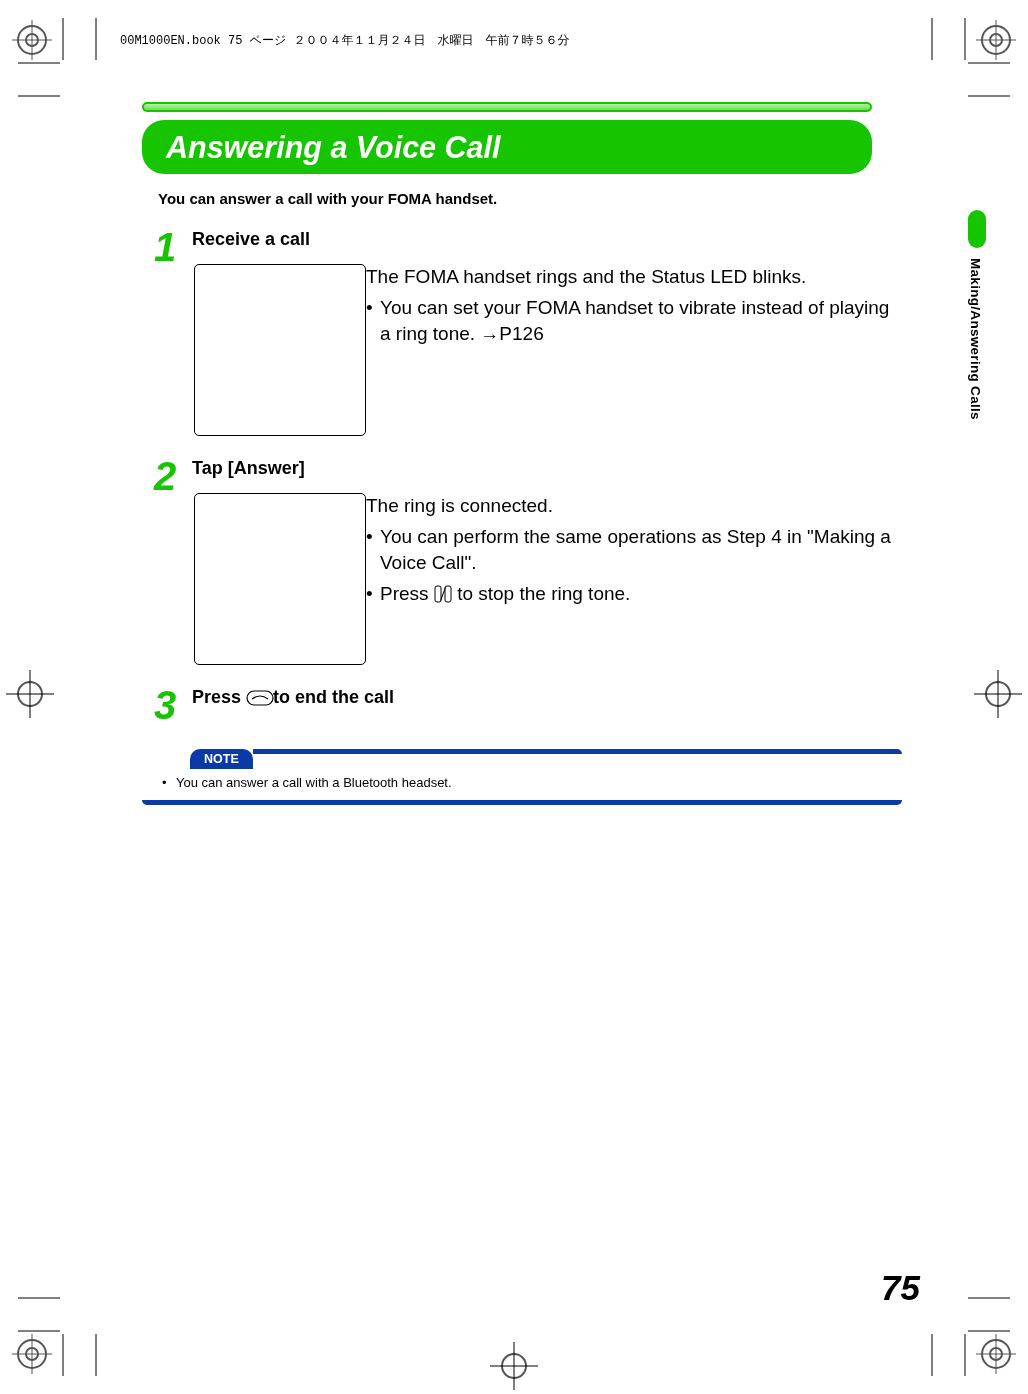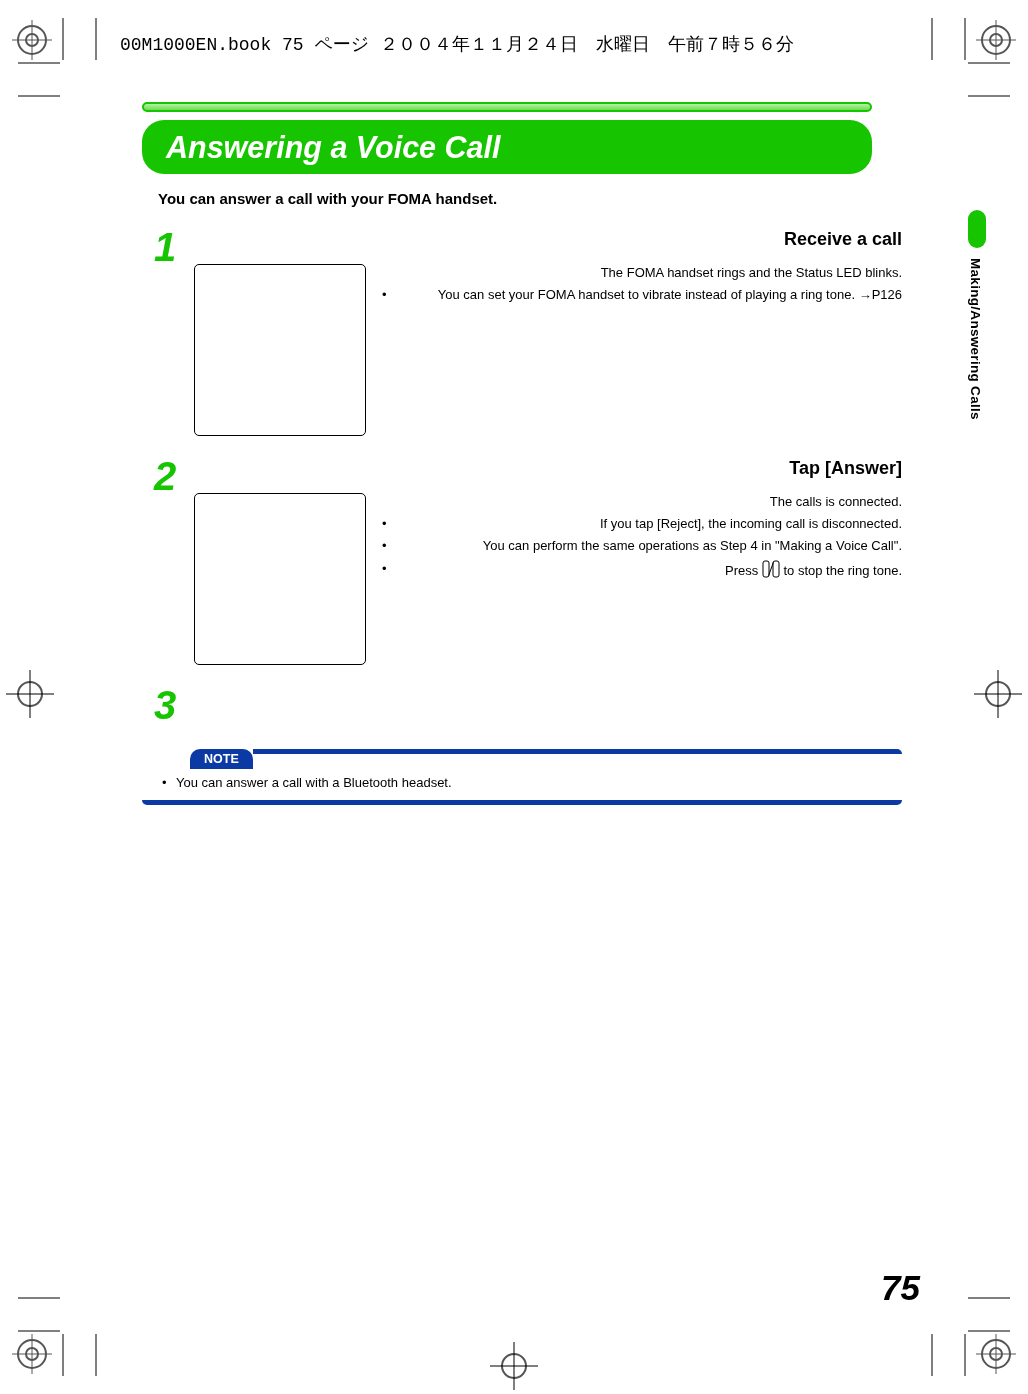--- a/index.html
+++ b/index.html
@@ -18,21 +18,21 @@
     position: absolute;
   }
   .reg-mark svg { display: block; }
 
   .crop-lines line { stroke: #000; stroke-width: 1; }
 
   .page-header-meta {
     position: absolute;
     top: 32px;
     left: 120px;
-    font-size: 18px;
+    font-size: 12px;
     letter-spacing: 0;
     font-family: "Courier New", monospace;
   }
 
   .content {
     position: absolute;
     top: 96px;
     left: 142px;
     width: 760px;
   }
@@ -83,36 +83,36 @@
     margin-left: 12px;
   }
   .step-num {
     width: 38px;
     font-size: 40px;
     font-weight: bold;
     font-style: italic;
     color: #17c400;
     line-height: 1;
   }
-  .step-body { flex: 1; text-align: right; }
+  .step-body { flex: 1; }
   .step-title {
     font-size: 18px;
     font-weight: bold;
     margin-top: 2px;
   }
   .step-row { display: flex; margin-top: 14px; }
   .screenshot {
     width: 170px;
     height: 170px;
     border: 1px solid #000;
     border-radius: 5px;
     flex: none;
     margin-left: 2px;
   }
-  .step-text { flex: 1; font-size: 13px; line-height: 1.4; margin-left: 16px; }
+  .step-text { flex: 1; font-size: 19px; line-height: 1.4; }
   .step-text p { margin: 0 0 4px 0; }
   .bulleted { list-style: none; padding: 0; margin: 0; }
   .bulleted li {
     position: relative;
     padding-left: 14px;
     margin-bottom: 4px;
   }
   .bulleted li::before {
     content: "•";
     position: absolute;
@@ -312,23 +312,22 @@
     </div>
   </div>
 
   <div class="step">
     <div class="step-num">2</div>
     <div class="step-body">
       <div class="step-title">Tap [Answer]</div>
       <div class="step-row">
         <div class="screenshot"></div>
         <div class="step-text">
-          <p>The calls is connected.</p>
+          <p>The ring is connected.</p>
           <ul class="bulleted">
-            <li>If you tap [Reject], the incoming call is disconnected.</li>
             <li>You can perform the same operations as Step 4 in "Making a Voice Call".</li>
             <li>
               <span>Press </span>
               <span class="vol-icon">
                 <svg width="18" height="18" viewBox="0 0 18 18">
                     <rect x="1" y="1" width="6" height="16" rx="2" fill="none" stroke="#000"></rect>
                     <line x1="9" y1="2" x2="9" y2="16" stroke="#000" transform="rotate(20 9 9)"></line>
                     <rect x="11" y="1" width="6" height="16" rx="2" fill="none" stroke="#000"></rect>
                   </svg>
               </span>
@@ -336,20 +335,26 @@
             </li>
           </ul>
         </div>
       </div>
     </div>
   </div>
 
   <div class="step">
     <div class="step-num">3</div>
     <div class="step-body">
+      <div class="step-title">
+        <span>Press </span><span class="inline-icon"><svg width="28" height="16" viewBox="0 0 28 16">
+              <rect x="1" y="1" width="26" height="14" rx="7" fill="none" stroke="#000" stroke-width="1.2"></rect>
+              <path d="M6 9 Q14 3 22 9" fill="none" stroke="#000" stroke-width="1.2"></path>
+            </svg></span><span> to end the call</span>
+      </div>
     </div>
   </div>
 
   <div class="note-box">
     <div class="note-top-structure">
       <div class="note-label-pill">NOTE</div>
       <div class="note-top-hr"></div>
     </div>
     <div class="note-body">
       <ul>

